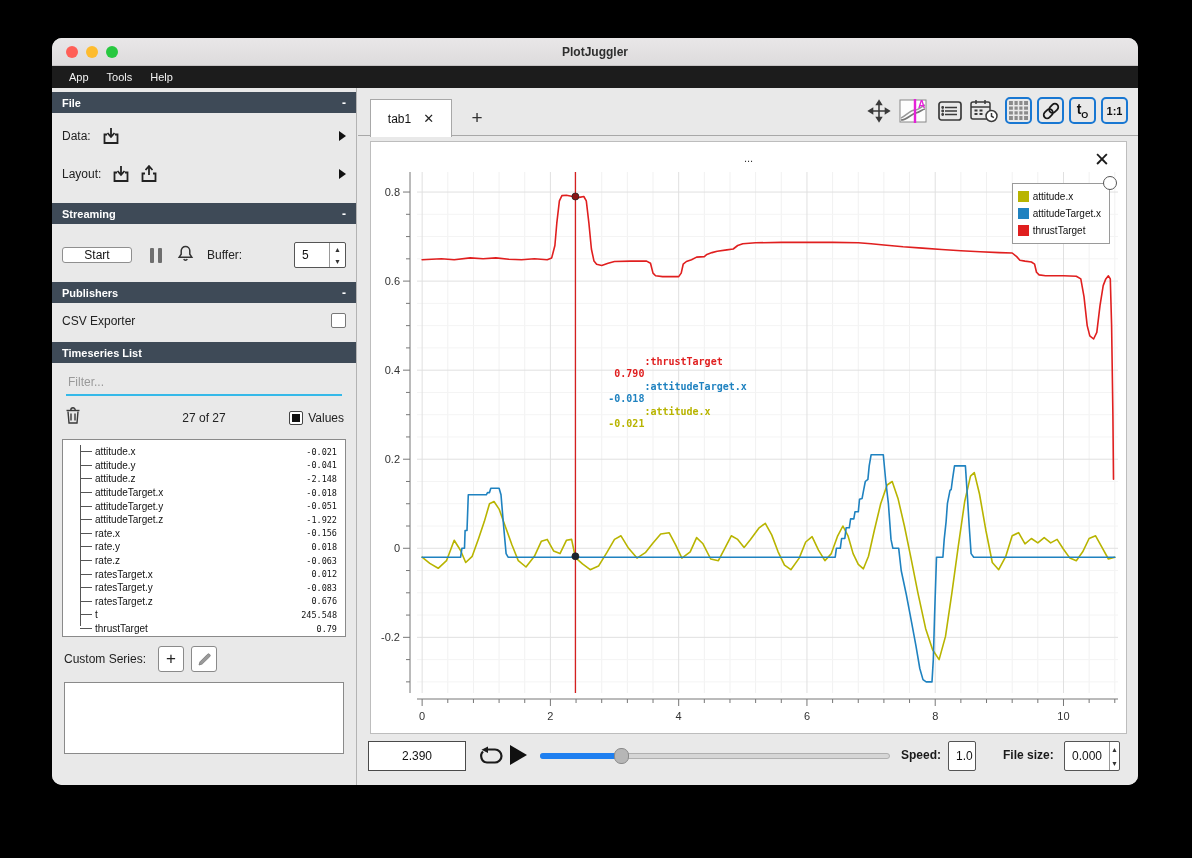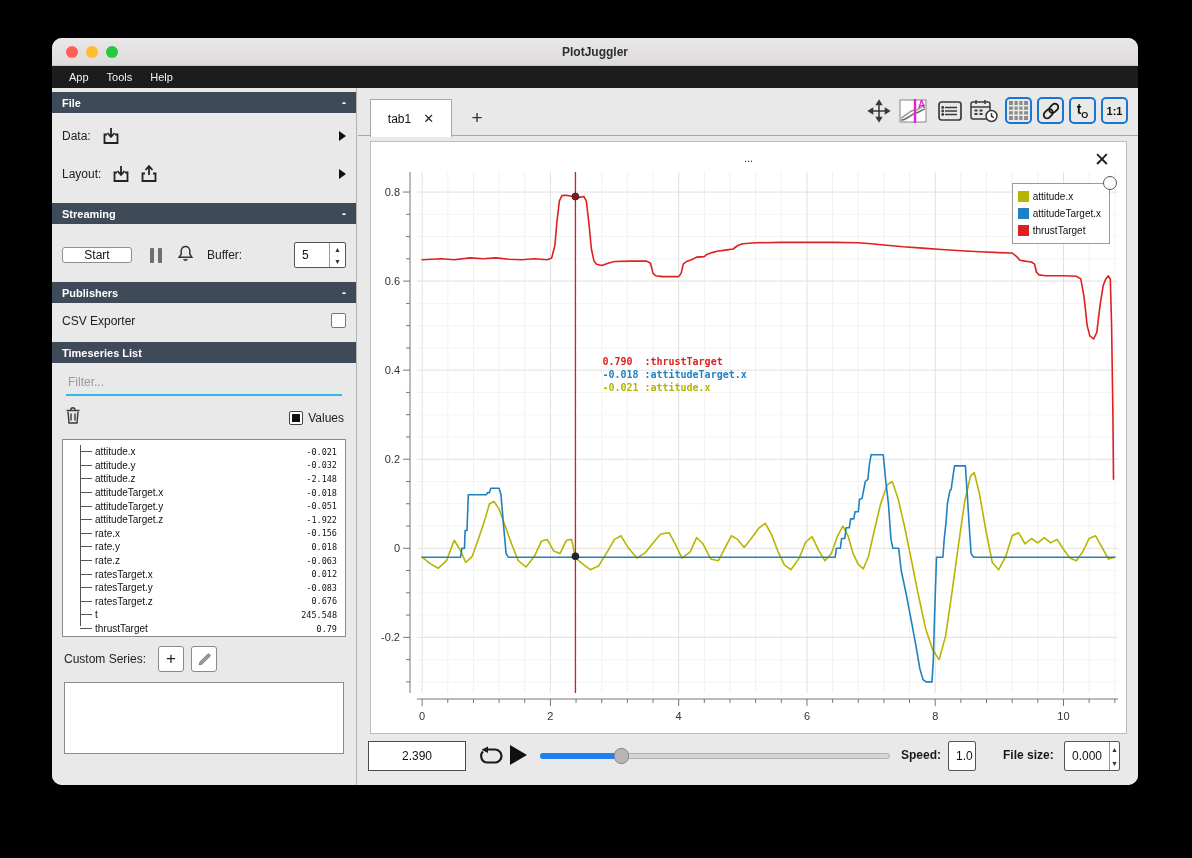--- a/index.html
+++ b/index.html
@@ -105,21 +105,21 @@
   .plot-title { position:absolute; left:0; right:0; top:10px; text-align:center; font-size:11px; color:#333; }
   .plot-close { position:absolute; right:16px; top:6px; font-size:19px; color:#1a1a1a; font-weight:300; }
   .legend { position:absolute; right:16px; top:41px; background:#fff; border:1px solid #9a9a9a; padding:4px 8px 4px 5px; z-index:3; }
   .legend-entry { display:flex; align-items:center; gap:4px; height:17px; }
   .legend-entry .sw { width:11px; height:11px; display:block; }
   .legend-entry .lbl { font-size:10px; color:#111; }
   .legend-handle { position:absolute; right:9px; top:34px; width:14px; height:14px; border:1.5px solid #555;
                    border-radius:50%; background:#fff; z-index:4; }
   .tracker-text { position:absolute; z-index:2; font-family:"DejaVu Sans Mono", monospace; font-size:10px; font-weight:bold; line-height:13px; }
   .tracker-text .row { display:flex; }
-  .tracker-text .v { width:42px; text-align:left; white-space:pre; }
+  .tracker-text .v { width:42px; text-align:right; white-space:pre;margin-top:12px; }
 
   
   .playbar { position:absolute; left:0; bottom:8px; width:100%; height:38px; display:flex; align-items:center; }
   .time-box { position:absolute; left:10px; top:2px; width:98px; height:30px; background:#fff; border:1px solid #4a4a4a;
               display:flex; align-items:center; justify-content:center; font-size:12px; color:#111; }
   .loop-btn { position:absolute; left:118px; top:4px; width:30px; height:26px; display:flex; align-items:center; justify-content:center; }
   .play-btn { position:absolute; left:152px; top:6px; width:0; height:0;
               border-left:17px solid #101010; border-top:10px solid transparent; border-bottom:10px solid transparent; }
   .slider { position:absolute; left:182px; top:10px; width:350px; height:14px; }
   .slider .track { position:absolute; left:0; right:0; top:4px; height:6px; background:#d6d6d6; border:1px solid #b0b0b0; border-radius:3px; }
@@ -232,20 +232,21 @@
     </div>
 
     <div class="sec-header">
       <span>Timeseries List</span>
       <span></span>
     </div>
     <div class="ts-filter">
       <input type="text" placeholder="Filter..." style="">
     </div>
     <div class="ts-toolrow">
+      <span class="ts-count">27 of 27</span>
       <span style="z-index:1">
         <svg width="18" height="19" viewBox="0 0 18 19" fill="none" stroke="#3a3a3a" stroke-width="1.4">
           <path d="M4 5.5 L5 17 H13 L14 5.5"></path>
             <path d="M2.5 4.5 H15.5"></path>
             <path d="M6.8 4 a2.2 2.2 0 0 1 4.4 0"></path>
           <path d="M7 7.5 v7 M11 7.5 v7"></path>
         </svg>
       </span>
       <span class="values-wrap">
         <span class="values-box">
@@ -256,21 +257,21 @@
     </div>
     <div class="tree-box">
       <div class="tree-rows">
         <span class="tree-vline"></span>
       <div class="tree-row">
             <span class="tree-name">attitude.x</span>
             <span class="tree-val">-0.021</span>
           </div>
           <div class="tree-row">
             <span class="tree-name">attitude.y</span>
-            <span class="tree-val">-0.032</span>
+            <span class="tree-val">-0.041</span>
           </div>
           <div class="tree-row">
             <span class="tree-name">attitude.z</span>
             <span class="tree-val">-2.148</span>
           </div>
           <div class="tree-row">
             <span class="tree-name">attitudeTarget.x</span>
             <span class="tree-val">-0.018</span>
           </div>
           <div class="tree-row">

